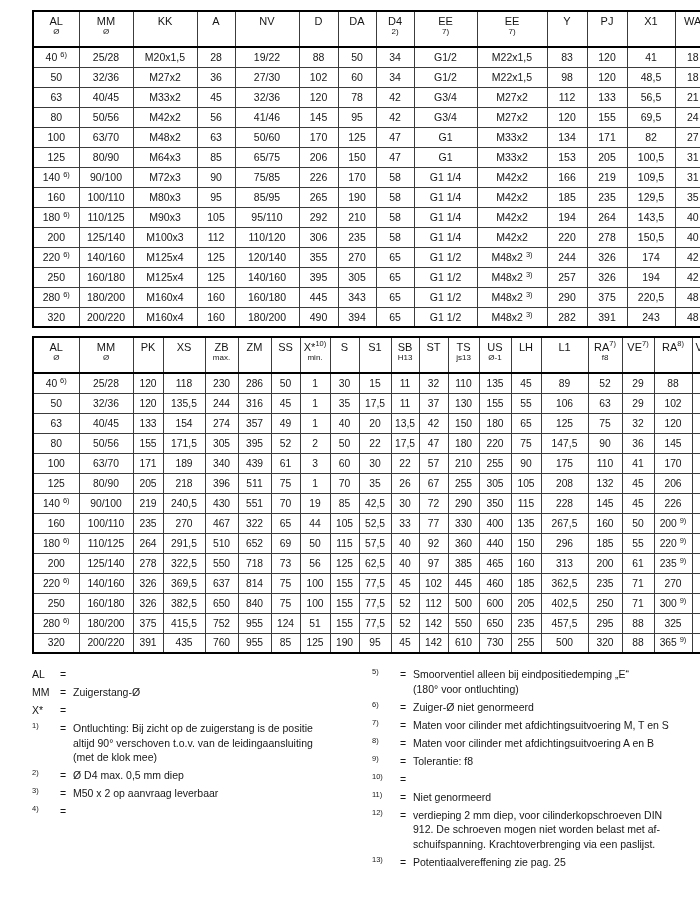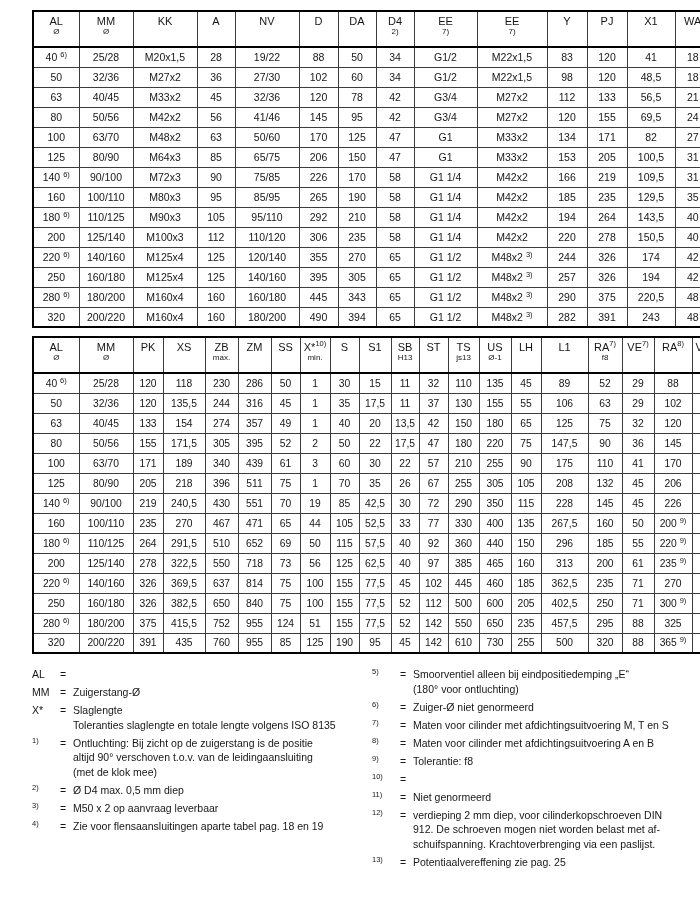--- a/index.html
+++ b/index.html
@@ -607,21 +607,21 @@
           <td>45</td>
           <td>226</td>
           <td>–</td>
         </tr>
         <tr>
           <td>160</td>
           <td>100/110</td>
           <td>235</td>
           <td>270</td>
           <td>467</td>
-          <td>471</td>
+          <td>322</td>
           <td>65</td>
           <td>44</td>
           <td>105</td>
           <td>52,5</td>
           <td>33</td>
           <td>77</td>
           <td>330</td>
           <td>400</td>
           <td>135</td>
           <td>267,5</td>
@@ -771,22 +771,20 @@
           <span class="fn-eq">=</span>
         </div>
         <div class="fn-item">
           <span class="fn-key">MM</span>
           <span class="fn-eq">=</span>
           <span class="fn-val">Zuigerstang-Ø</span>
         </div>
         <div class="fn-item">
           <span class="fn-key">X*</span>
           <span class="fn-eq">=</span>
-          <span class="fn-val">Slaglengte
-Toleranties slaglengte en totale lengte volgens ISO 8135</span>
         </div>
         <div class="fn-item">
           <span class="fn-key"><sup>1)</sup></span>
           <span class="fn-eq">=</span>
           <span class="fn-val">Ontluchting: Bij zicht op de zuigerstang is de positie
 altijd 90° verschoven t.o.v. van de leidingaansluiting
 (met de klok mee)</span>
         </div>
         <div class="fn-item">
           <span class="fn-key"><sup>2)</sup></span>
@@ -794,21 +792,20 @@
           <span class="fn-val">Ø D4 max. 0,5 mm diep</span>
         </div>
         <div class="fn-item">
           <span class="fn-key"><sup>3)</sup></span>
           <span class="fn-eq">=</span>
           <span class="fn-val">M50 x 2 op aanvraag leverbaar</span>
         </div>
         <div class="fn-item">
           <span class="fn-key"><sup>4)</sup></span>
           <span class="fn-eq">=</span>
-          <span class="fn-val">Zie voor flensaansluitingen aparte tabel pag. 18 en 19</span>
         </div>
       </div>
     <div class="fn-col right">
         <div class="fn-item">
           <span class="fn-key"><sup>5)</sup></span>
           <span class="fn-eq">=</span>
           <span class="fn-val">Smoorventiel alleen bij eindpositiedemping „E“
 (180° voor ontluchting)</span>
         </div>
         <div class="fn-item">

